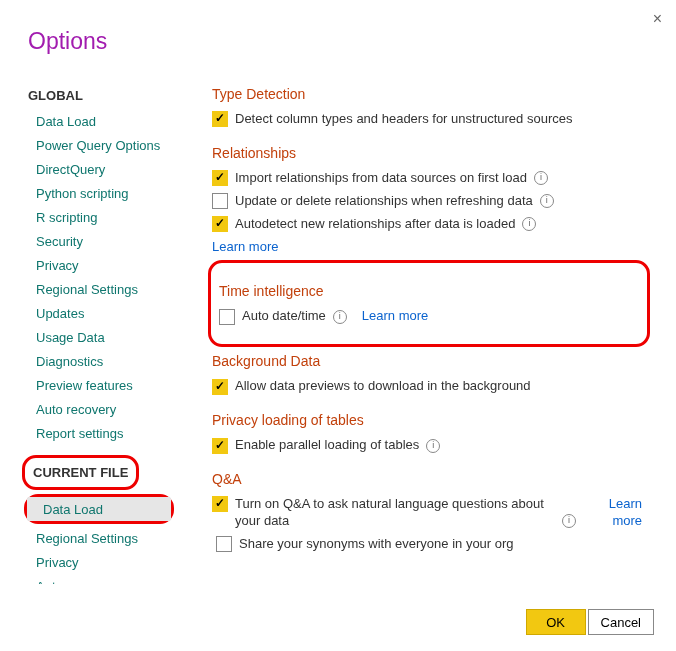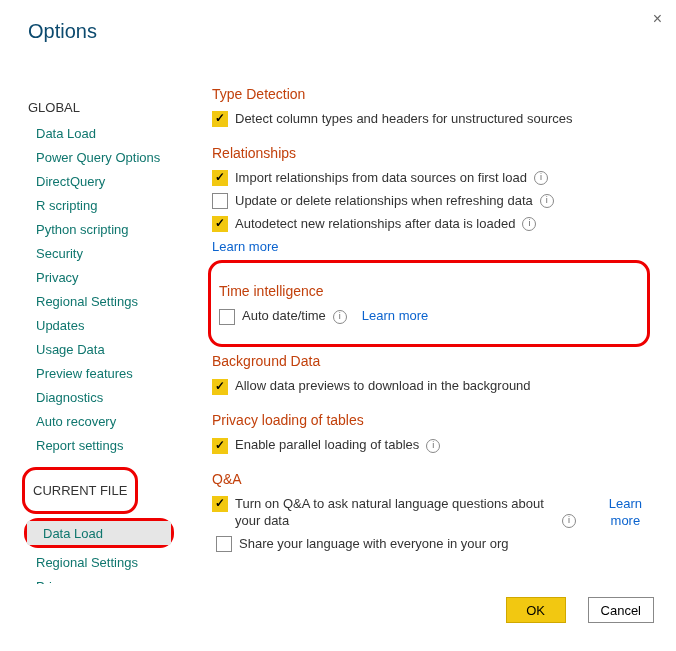--- a/index.html
+++ b/index.html
@@ -1,68 +1,68 @@
 <!DOCTYPE html>
 <html><head>
 <meta charset="utf-8">
 <style>
   html,body{margin:0;padding:0}
   body{width:676px;height:651px;background:#fff;font-family:"Segoe UI",Arial,sans-serif;font-size:13px;color:#333;position:relative}
   .close{position:absolute;top:10px;right:14px;font-size:16px;color:#666;cursor:pointer}
-  .title{position:absolute;top:20px;left:28px;font-size:20px;color:#0c4a6e}
+  .title{position:absolute;top:28px;left:28px;font-size:23px;color:#a21caf}
   .sidebar{position:absolute;top:82px;left:20px;width:158px;max-height:502px;overflow-y:auto}
   .sidebar::-webkit-scrollbar{width:14px}
   .sidebar::-webkit-scrollbar-track{background:#f1f1f1}
   .sidebar::-webkit-scrollbar-thumb{background:#c1c1c1}
   .sidebar::-webkit-scrollbar-button{height:14px;background:#f1f1f1}
-  .section-header{font-weight:400;color:#333;padding:4px 8px 6px 8px;margin-top:14px}
+  .section-header{font-weight:700;color:#333;padding:4px 8px 6px 8px;margin-top:2px}
   .nav-item{padding:4.5px 8px 4.5px 16px;color:#0f766e;cursor:pointer;border-radius:2px}
   .nav-item.active{background:#e6e6e6}
   .content{position:absolute;top:82px;left:198px;right:20px;bottom:60px;overflow:hidden}
   h3{margin:0 0 6px 0;font-size:14px;font-weight:400;color:#c2410c;padding:14px 14px 0 14px}
   .content h3:first-child{padding-top:4px}
   .row{display:flex;align-items:center;padding:3px 14px;gap:7px;line-height:1.3}
   .checkbox{display:inline-flex;width:14px;height:14px;border:1px solid #888;background:#fff;flex:0 0 14px;cursor:pointer;line-height:12px;justify-content:center}
   .checkbox.checked{background:#f2c811;border-color:#f2c811;color:#000;font-size:12px;font-weight:bold}
   .info-icon{display:inline-flex;width:12px;height:12px;border:1px solid #888;border-radius:50%;font-size:9px;color:#666;justify-content:center;align-items:center;cursor:default}
   .link{color:#0b63ce;cursor:pointer}
-  .learn-right{margin-left:auto;color:#0b63ce;cursor:pointer;white-space:pre-wrap;text-align:center}
+  .learn-right{margin-left:auto;color:#0b63ce;cursor:pointer;white-space:pre-wrap;text-align:right}
   .redbox{border:3px solid #e00;border-radius:14px;padding:16px 4px;margin:2px 6px 2px 10px}
   .redbox h3{padding:0 4px}
   .sh-wrap{display:inline-block}
-  .buttons{position:absolute;bottom:28px;right:22px;display:flex;gap:22px}
+  .buttons{position:absolute;bottom:16px;right:22px;display:flex;gap:2px}
   .btn{height:26px;min-width:60px;border:1px solid #888;background:#fff;padding:0 12px;font-size:13px;cursor:pointer}
   .btn.primary{background:#f2c811;border-color:#d0a800}
   .indent{padding-left:18px}
 </style>
 </head>
 <body>
 
 <div class="close">×</div>
 <div class="title">Options</div>
 
 <div class="sidebar">
   <div class="section-header">GLOBAL</div>
   <div class="nav-item">Data Load</div>
   <div class="nav-item">Power Query Options</div>
   <div class="nav-item">DirectQuery</div>
+  <div class="nav-item">Python scripting</div>
   <div class="nav-item">R scripting</div>
-  <div class="nav-item">Python scripting</div>
   <div class="nav-item">Security</div>
   <div class="nav-item">Privacy</div>
   <div class="nav-item">Regional Settings</div>
   <div class="nav-item">Updates</div>
   <div class="nav-item">Usage Data</div>
+  <div class="nav-item">Diagnostics</div>
   <div class="nav-item">Preview features</div>
-  <div class="nav-item">Diagnostics</div>
   <div class="nav-item">Auto recovery</div>
   <div class="nav-item">Report settings</div>
 
   <div style="height:8px"></div>
-  <div class="redbox sh-wrap" style="padding:13px 8px;margin-left:2px">
+  <div class="redbox sh-wrap" style="padding:7px 8px;margin-left:2px">
     <span class="section-header" style="padding:0">CURRENT FILE</span>
   </div>
   <div class="redbox" style="padding:0;margin:2px 4px">
     <div class="nav-item active">Data Load</div>
   </div>
   <div class="nav-item">Regional Settings</div>
   <div class="nav-item">Privacy</div>
   <div class="nav-item">Auto recovery</div>
   
 </div>
@@ -121,21 +121,21 @@
   <h3>Q&amp;A</h3>
   <div class="row" style="align-items:flex-start">
     <span class="checkbox checked">✓</span>
     <span style="max-width:320px">Turn on Q&amp;A to ask natural language questions about your data</span>
     <span class="info-icon" style="align-self:flex-end;margin-bottom:2px">i</span>
     <span class="learn-right">Learn
 more</span>
   </div>
   <div class="row indent">
     <span class="checkbox"></span>
-    <span>Share your language with everyone in your org</span>
+    <span>Share your synonyms with everyone in your org</span>
   </div>
 
 </div>
 
 <div class="buttons">
   <button class="btn primary">OK</button>
   <button class="btn">Cancel</button>
 </div>
 
 </body></html>

